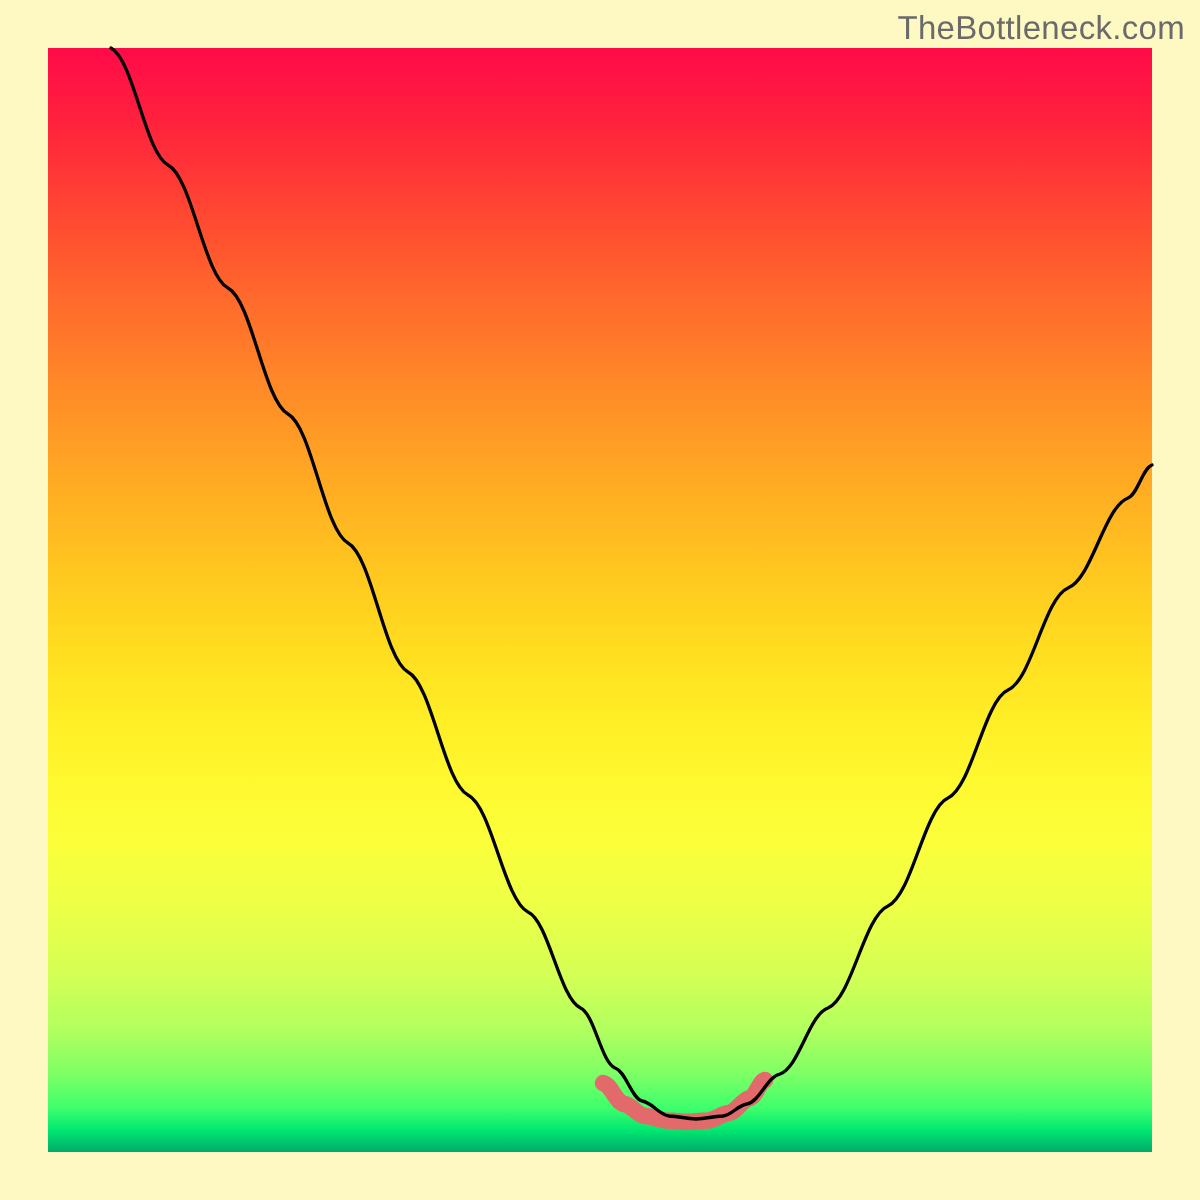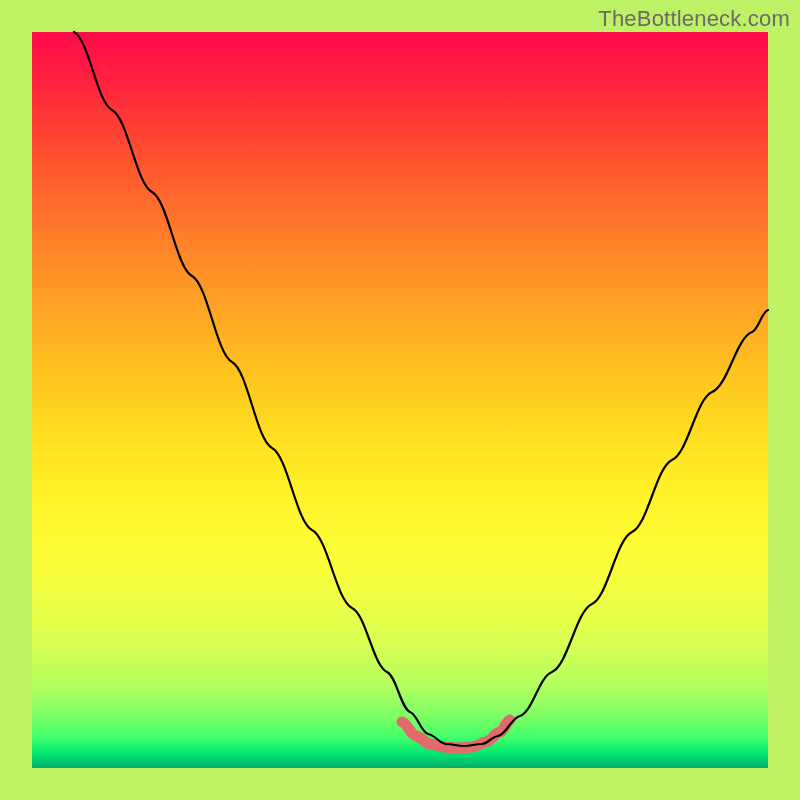--- a/index.html
+++ b/index.html
@@ -8,21 +8,21 @@
     width: 800px;
     height: 800px;
     background: #000;
     overflow: hidden;
     font-family: Arial, Helvetica, sans-serif;
   }
   .frame {
     position: relative;
     width: 800px;
     height: 800px;
-    background: #bef264;
+    background: #fef9c3;
   }
   .plot-area {
     position: absolute;
     left: 32px;
     top: 32px;
     width: 736px;
     height: 736px;
     
     background: linear-gradient(to bottom,
       #ff0b49 0%,

